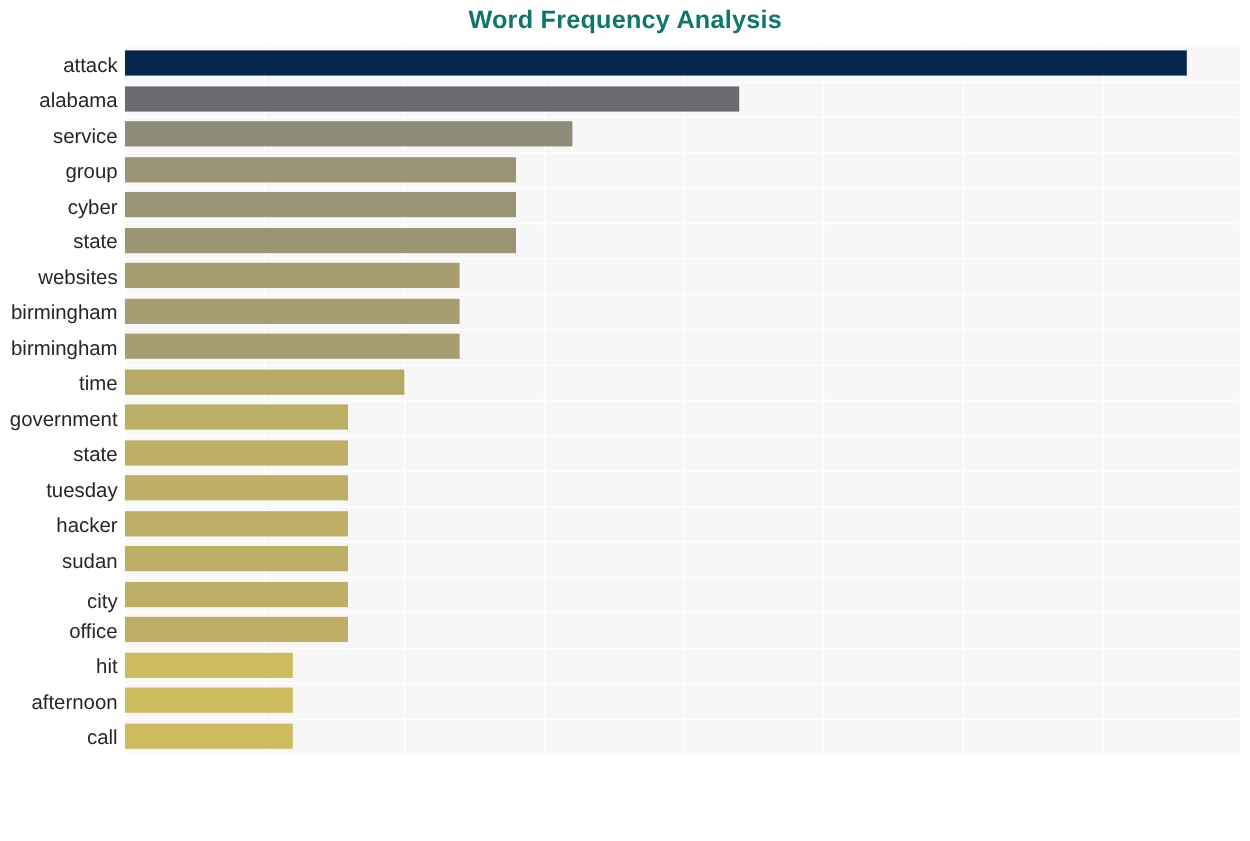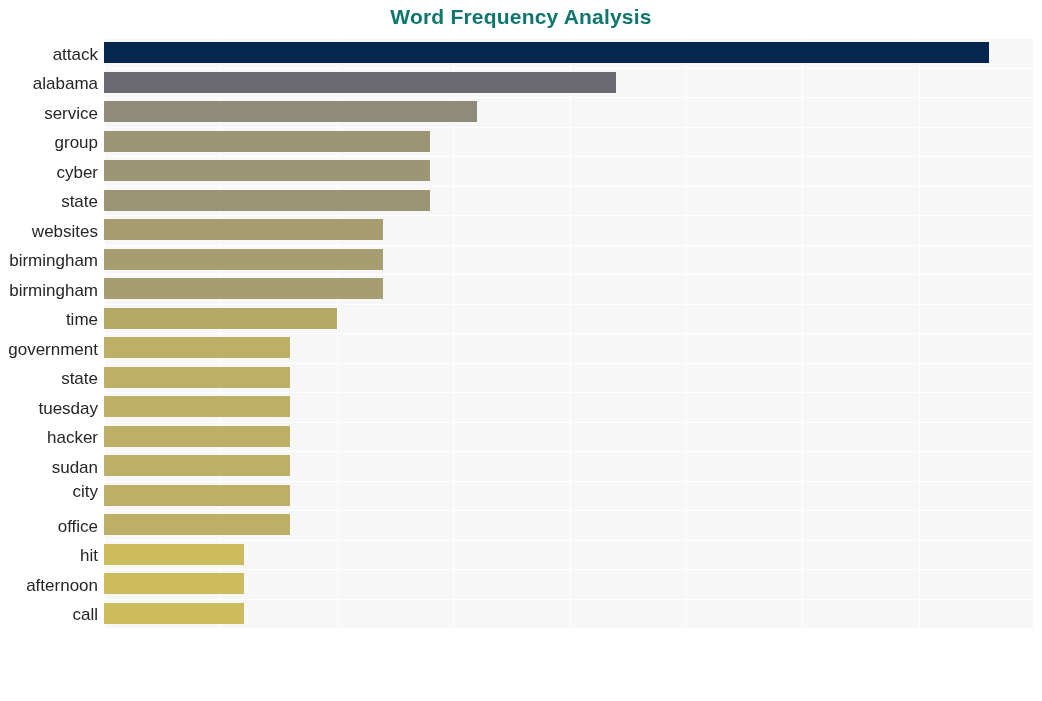--- a/index.html
+++ b/index.html
@@ -169,21 +169,21 @@
       <div class="y-label" style="top: 155.25px;">state</div>
       <div class="y-label" style="top: 184.75px;">websites</div>
       <div class="y-label" style="top: 214.25px;">birmingham</div>
       <div class="y-label" style="top: 243.75px;">birmingham</div>
       <div class="y-label" style="top: 273.25px; padding-left: 15px;">time</div>
       <div class="y-label" style="top: 302.75px;">government</div>
       <div class="y-label" style="top: 332.25px;">state</div>
       <div class="y-label" style="top: 361.75px;">tuesday</div>
       <div class="y-label" style="top: 391.25px;">hacker</div>
       <div class="y-label" style="top: 420.75px;">sudan</div>
-      <div class="y-label" style="top: 445px;">city</div>
+      <div class="y-label" style="top: 455px;">city</div>
       <div class="y-label" style="top: 479.75px;">office</div>
       <div class="y-label" style="top: 509.25px;">hit</div>
       <div class="y-label" style="top: 538.75px;">afternoon</div>
       <div class="y-label" style="top: 568.25px;">call</div>
     </div>
 
 
 
 </div>
 

